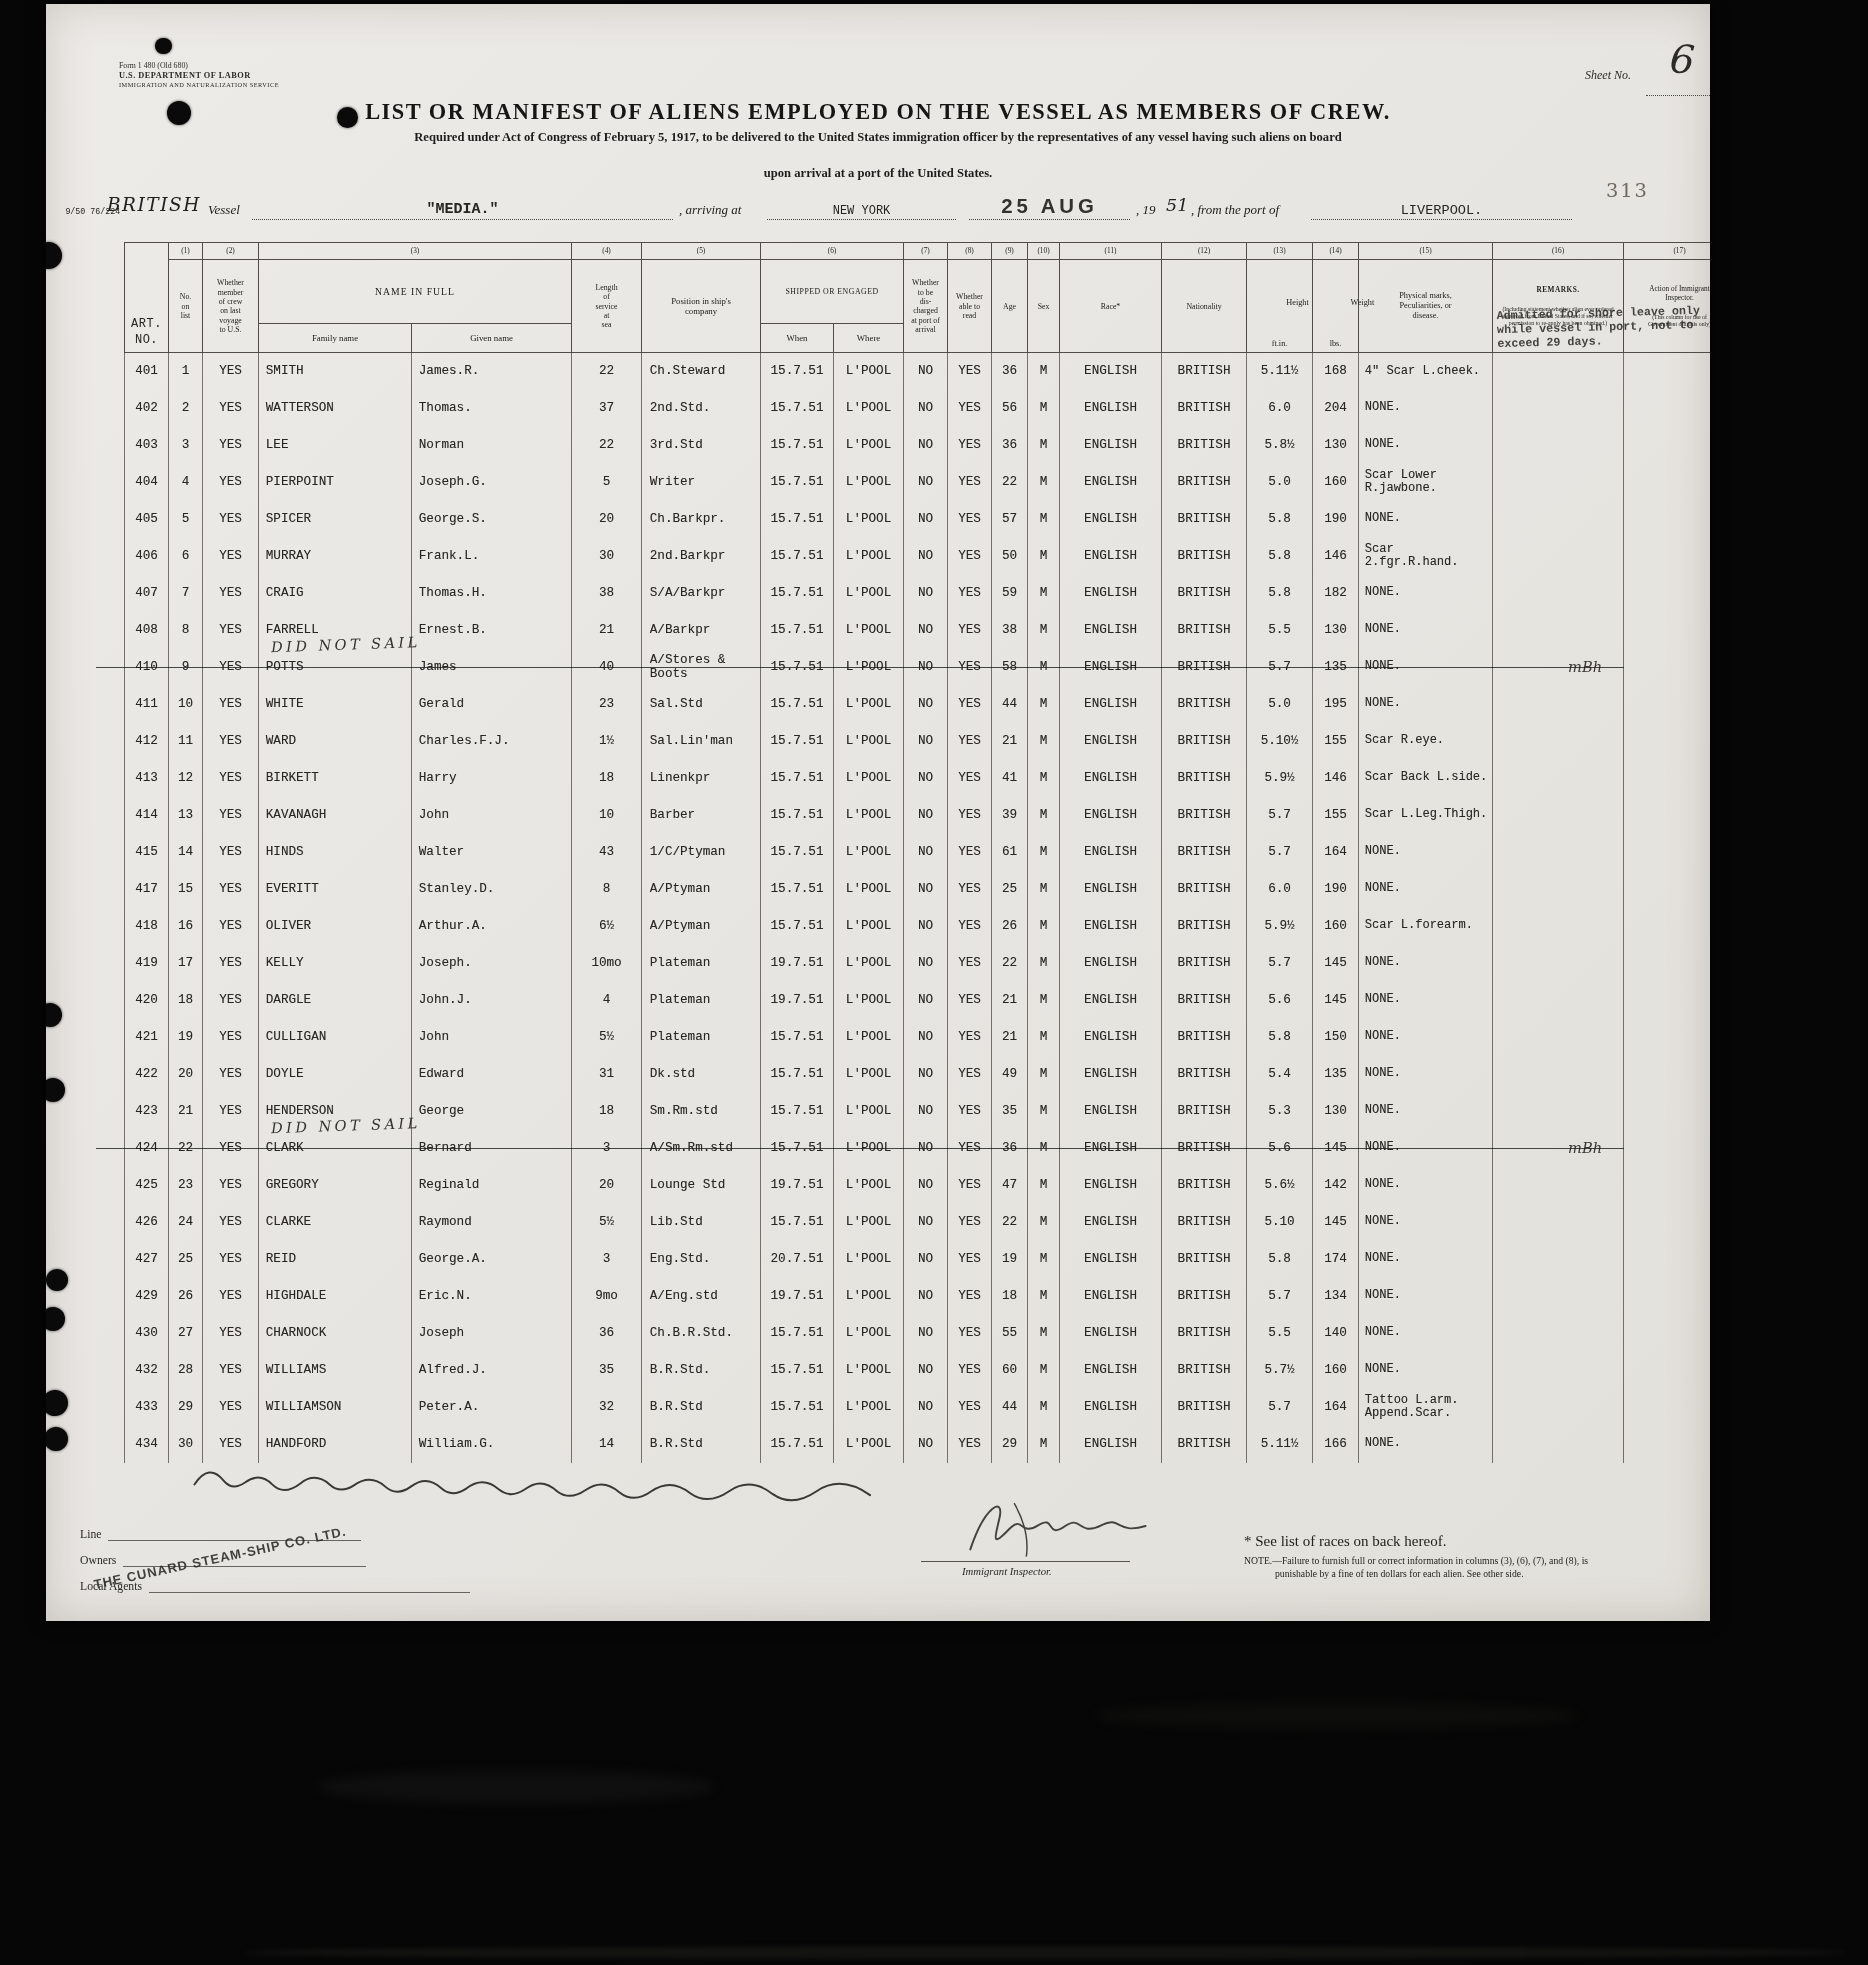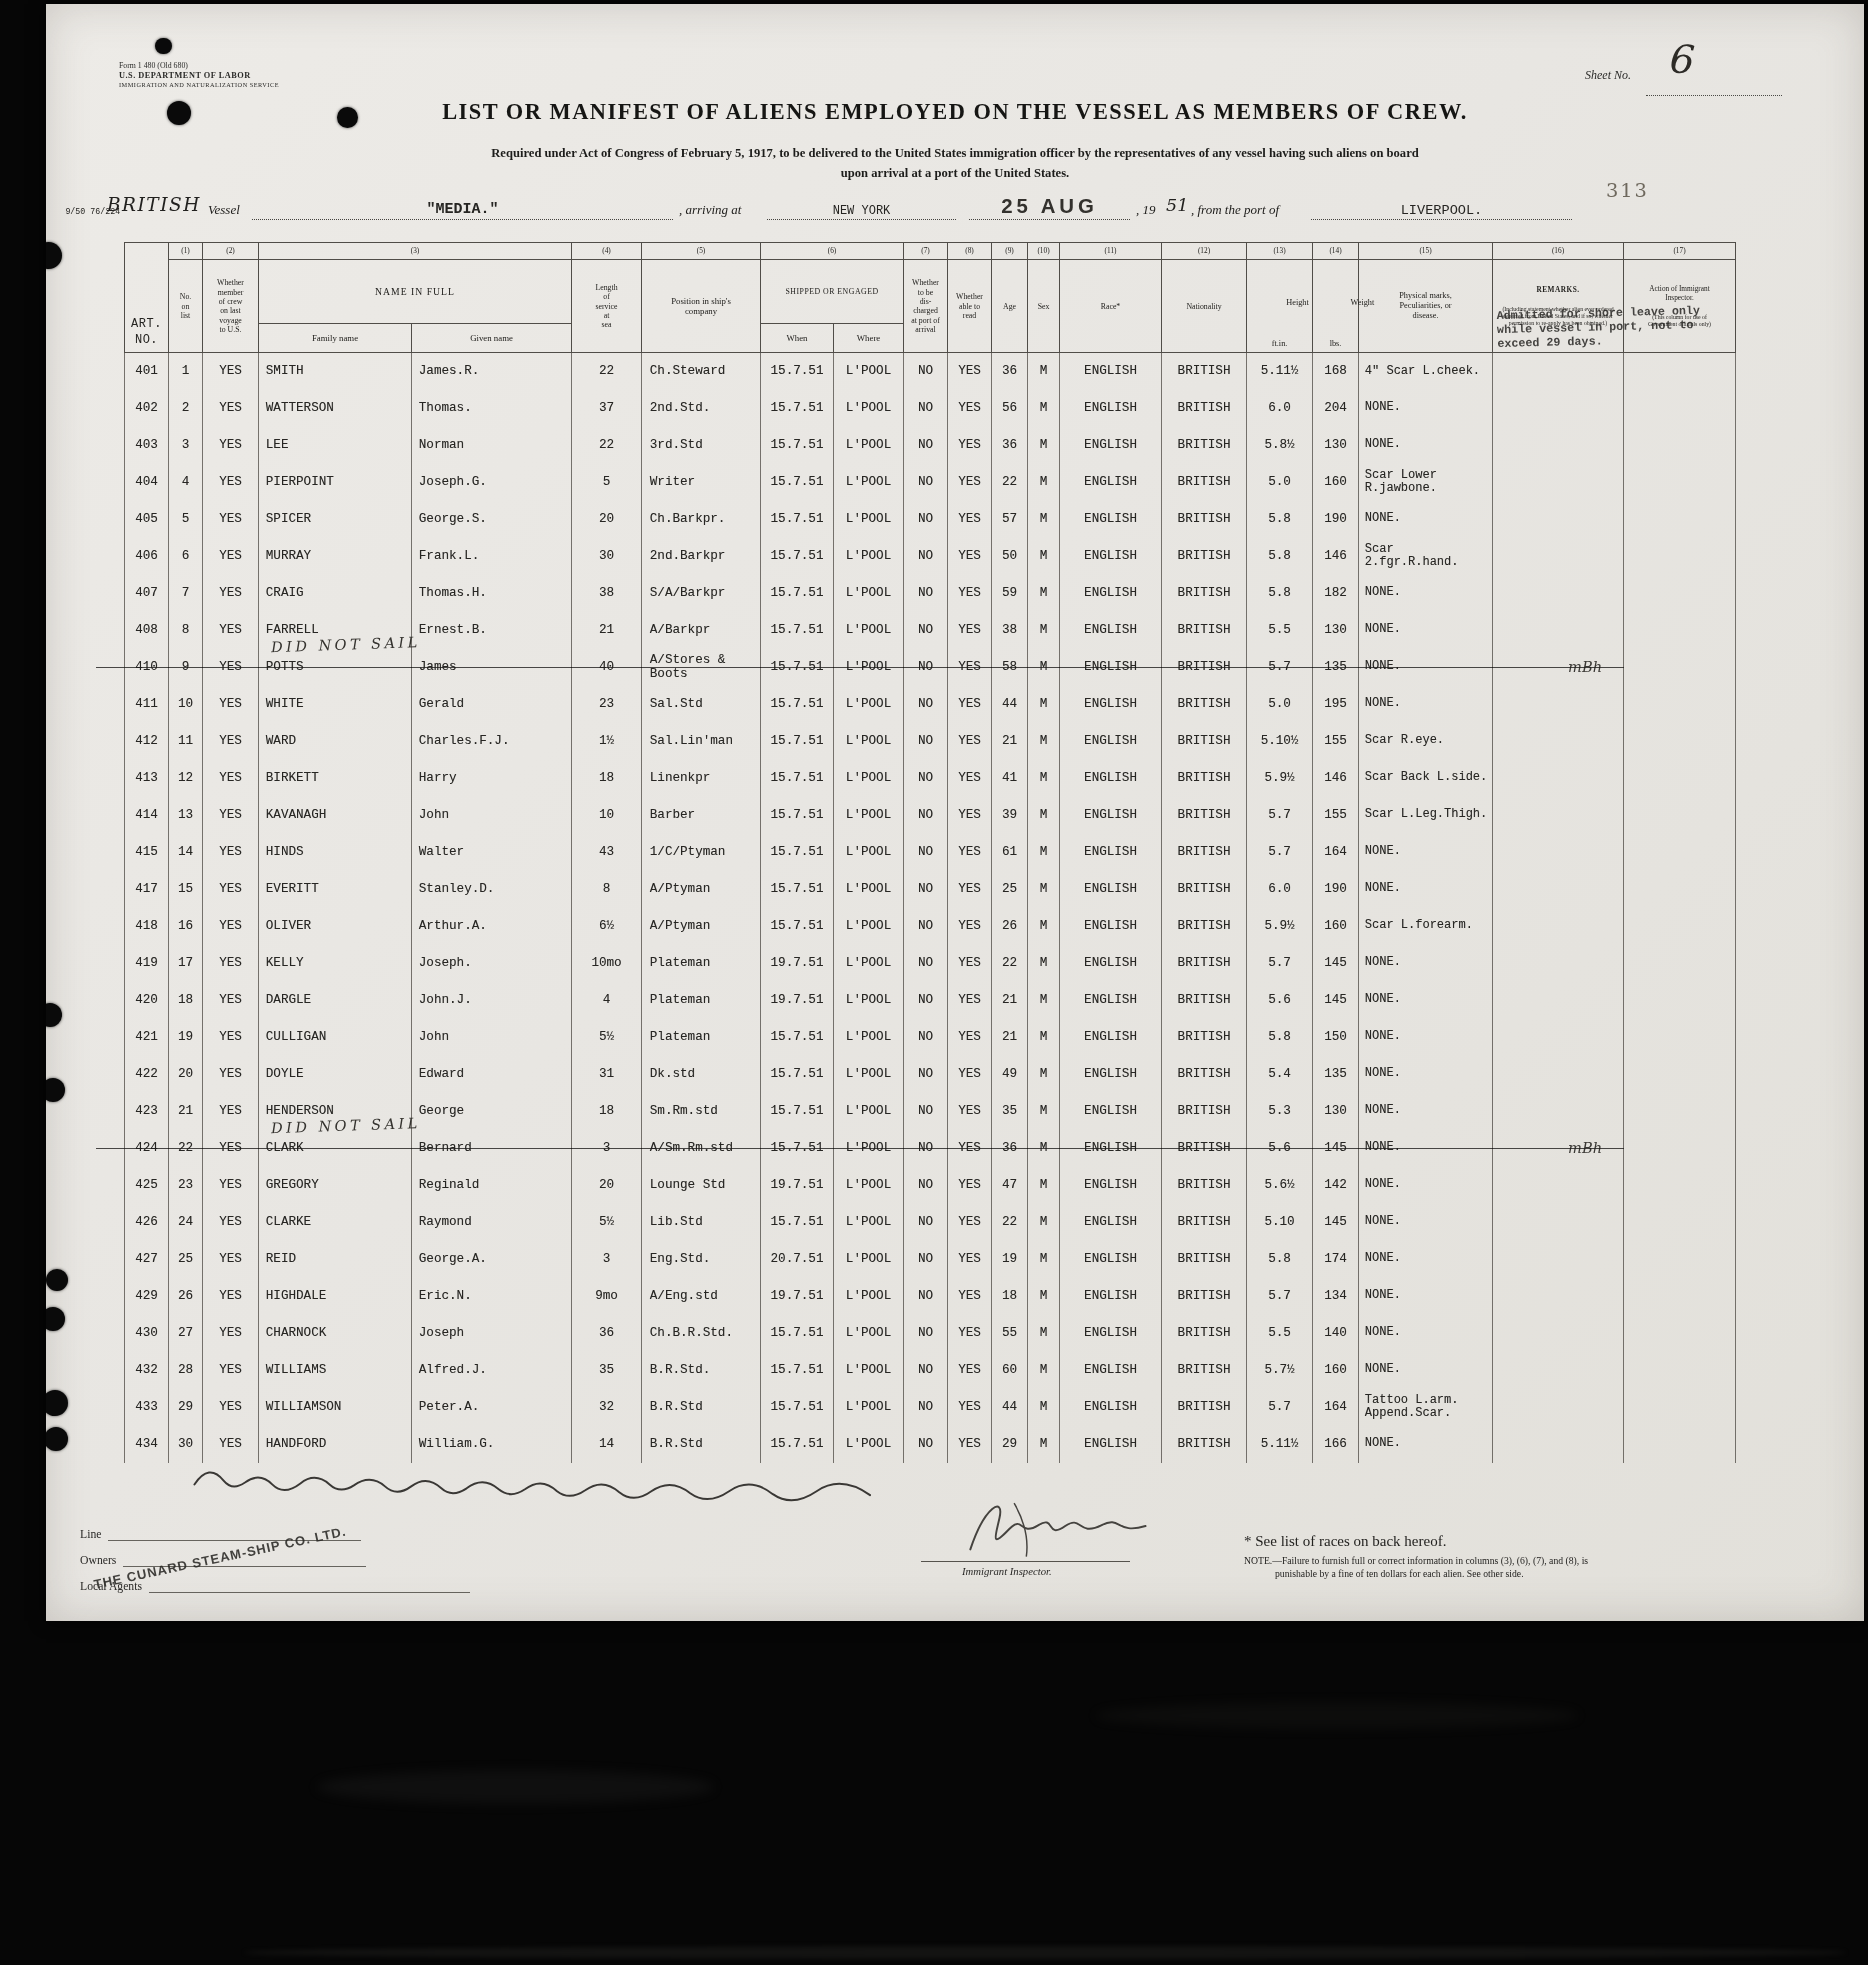--- a/index.html
+++ b/index.html
@@ -7,42 +7,42 @@
   body {
     width:1868px; height:1965px;
     background:#060606;
     position:relative;
     font-family:"Liberation Serif", serif;
     color:#1c1c1c;
     overflow:hidden;
   }
   .paper {
     position:absolute; left:46px; top:3.9px;
-    width:1818px; height:1617px;
+    width:1664px; height:1617px;
     background:linear-gradient(135deg,#edebe7 0%,#e8e6e2 45%,#e2e0da 100%);
     box-shadow: inset 0 0 44px rgba(90,84,72,.22), 0 0 14.6px rgba(0,0,0,.9);
     overflow:hidden;
   }
   .typed { font-family:"Liberation Mono", monospace; color:#262522; }
   .hand  { font-family:"DejaVu Serif", serif; font-style:italic; color:#35332f; }
   .printed { font-family:"Liberation Serif", serif; }
 
   
   .form-id { position:absolute; left:73px; top:57px; line-height:1.25; color:#2a2a28; }
   .form-id .fl1 { font-size:7.8px; }
   .form-id .fl2 { font-size:8.3px; font-weight:bold; letter-spacing:0.5px; }
   .form-id .fl3 { font-size:6.3px; letter-spacing:0.5px; }
 
   .title {
     position:absolute; left:0; right:0; top:95px; margin:0;
     text-align:center; font-size:22.4px; font-weight:bold; letter-spacing:1.5px;
     color:#161614;
   }
   .subtitle { position:absolute; left:0; right:0; text-align:center; font-weight:bold; font-size:12.6px; color:#1d1d1b; }
-  .sub1 { top:142px; }
+  .sub1 { top:126px; }
   .sub2 { top:162px; }
 
   .sheet-block { position:absolute; left:1539px; top:64px; font-size:12px; font-style:italic; color:#2a2a28; }
   .sheet-rule { position:absolute; left:1600px; top:91px; width:136px; border-bottom:1.5px dotted #4a4a46; }
   .sheet-no { position:absolute; left:1624px; top:33px; font-size:39px; transform:rotate(4deg); color:#2d2b27; }
   .stamp-313 { position:absolute; left:1560px; top:175px; font-size:19.4px; letter-spacing:1.9px; color:#6e685d; font-family:"DejaVu Serif", serif; }
 
   .ref { position:absolute; left:19.4px; top:203px; font-size:8.3px; }
 
   

